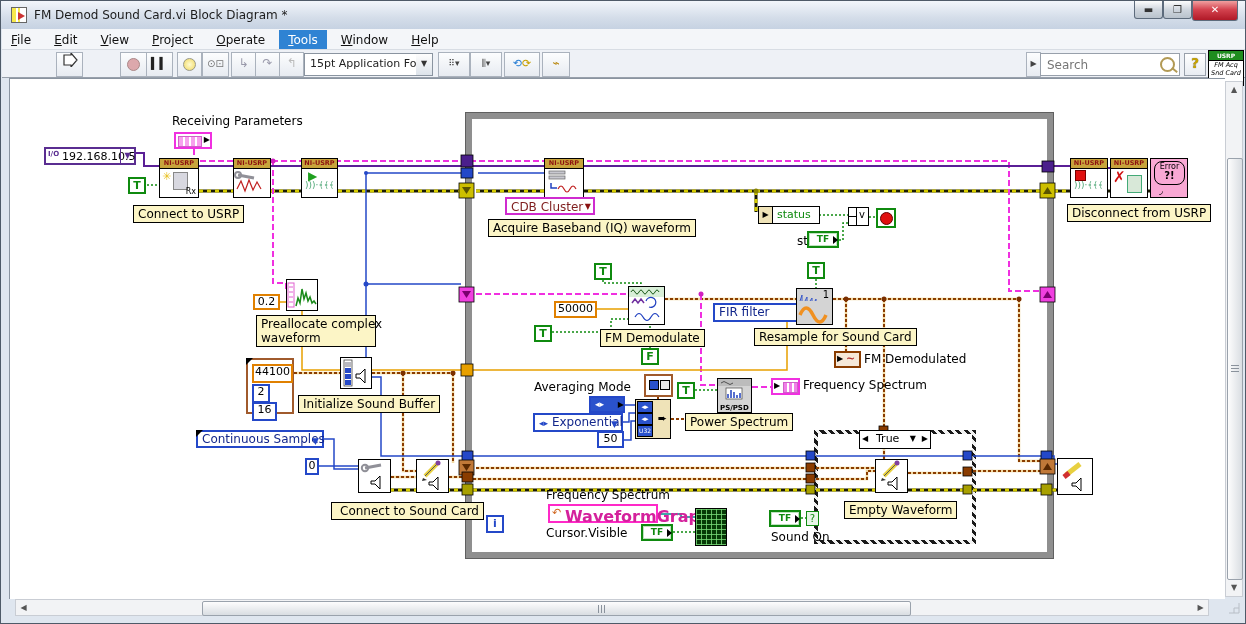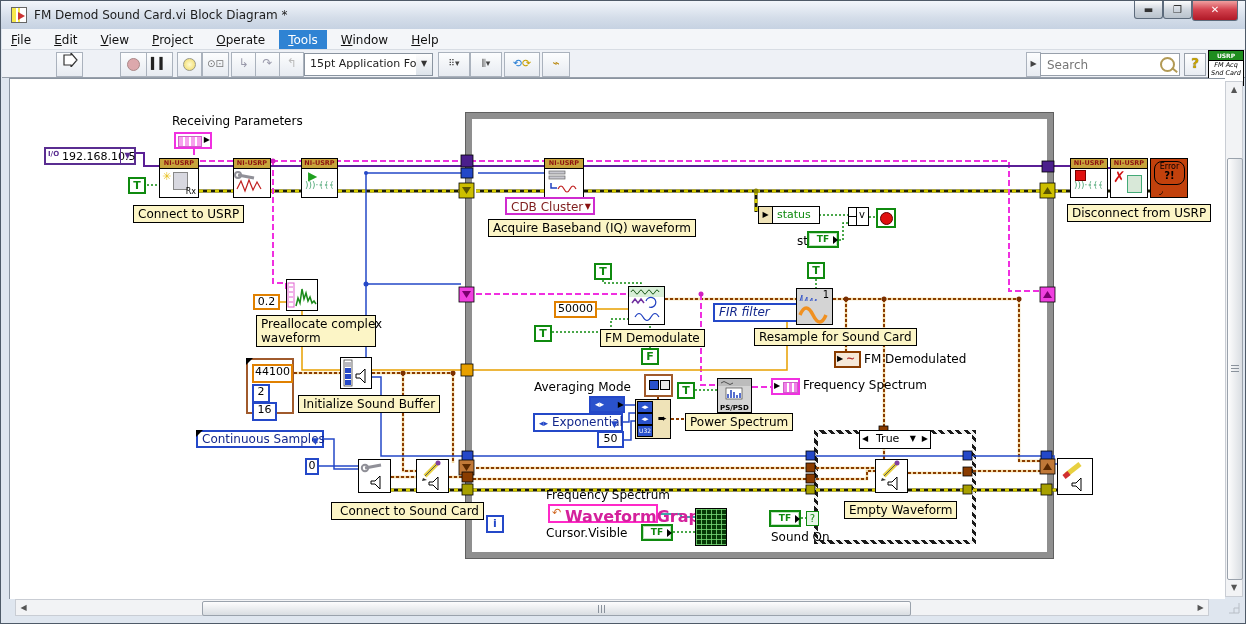--- a/index.html
+++ b/index.html
@@ -299,21 +299,21 @@
       <span style="position:absolute;left:3px;top:11px;color:#50a878;font-size:9px;letter-spacing:-1px;">)))·﴾﴾﴾</span>
       </div>
   </div>
   <div class="n usrp" style="left:1109px;top:157px;width:38px;height:40px;">
     <div class="hd">NI-USRP</div>
     <div class="bd">
         <span style="position:absolute;left:2px;top:-1px;color:#d01010;font-weight:bold;font-size:15px;">✗</span>
       <span style="position:absolute;left:16px;top:6px;width:13px;height:16px;background:#d8e8d8;border:1px solid #4a7;"></span>
       </div>
   </div>
-  <div class="n" style="left:1149px;top:157px;width:38px;height:40px;border:1px solid #000;background:#c2410c;">
+  <div class="n" style="left:1149px;top:157px;width:38px;height:40px;border:1px solid #000;background:#f9a8d4;">
     <span style="position:absolute;left:3px;top:2px;width:29px;height:22px;border:1px solid #000;border-radius:8px;text-align:center;font-size:8px;line-height:9px;color:#000;">
       <span>Error</span><br><b style="font-size:10px;">?!</b></span>
     <span style="position:absolute;left:8px;bottom:1px;font-size:10px;color:#000;">◞</span>
   </div>
   <div class="n lblbox" style="left:1066px;top:203px;">Disconnect from USRP</div>
 
   <div class="n blk" style="left:285px;top:278px;width:32px;height:32px;">
     <svg width="30" height="30">
       <rect x="1" y="3" width="6" height="24" fill="#fff" stroke="#e060d0" stroke-width="1"></rect>
       <path d="M2 7 h4 M2 12 h4 M2 17 h4 M2 22 h4" stroke="#e060d0" stroke-width="1"></path>
@@ -374,21 +374,21 @@
       <rect x="0" y="0" width="35" height="10" fill="#d8efd8"></rect>
       <path d="M2 5 q2,-4 4,0 t4,0 t4,0 t4,0 t4,0 t4,0 t4,0" stroke="#1a5a1a" stroke-width="1" fill="none"></path>
       <path d="M3 16 l3,-4 3,4 3,-4 3,4" stroke="#7030a0" stroke-width="1.5" fill="none"></path>
       <path d="M17 14 a5 5 0 1 1 3 6" stroke="#2040c0" stroke-width="1.2" fill="none"></path>
       <path d="M6 30 q4,-7 8,0 t8,0 t8,0" stroke="#2040c0" stroke-width="1.2" fill="none"></path>
     </svg>
   </div>
   <div class="n lblbox" style="left:599px;top:328px;">FM Demodulate</div>
   <div class="n tconst" style="left:640px;top:347px;width:18px;height:17px;">F</div>
 
-  <div class="n combob" style="left:712px;top:302px;width:103px;height:19px;font-style:italic;">
+  <div class="n combob" style="left:712px;top:302px;width:103px;height:19px;">
     <span>FIR filter</span><span class="ar">▼</span>
   </div>
   <div class="n tconst" style="left:806px;top:261px;width:18px;height:17px;">T</div>
   <div class="n psgray" style="left:795px;top:287px;width:37px;height:37px;">
     <span style="position:absolute;right:3px;top:0px;font-size:10px;color:#000;">1</span>
     <svg width="35" height="35">
       <path d="M3 12 l2,-6 v6 m3,0 l2,-4 v4 m3,0 l2,-3 v3 m3,0 l1,-2 v2" stroke="#3858c8" stroke-width="1" fill="none"></path>
       <path d="M3 26 q6,-14 13,0 t13,0" stroke="#f09020" stroke-width="3.5" fill="none"></path>
     </svg>
   </div>

